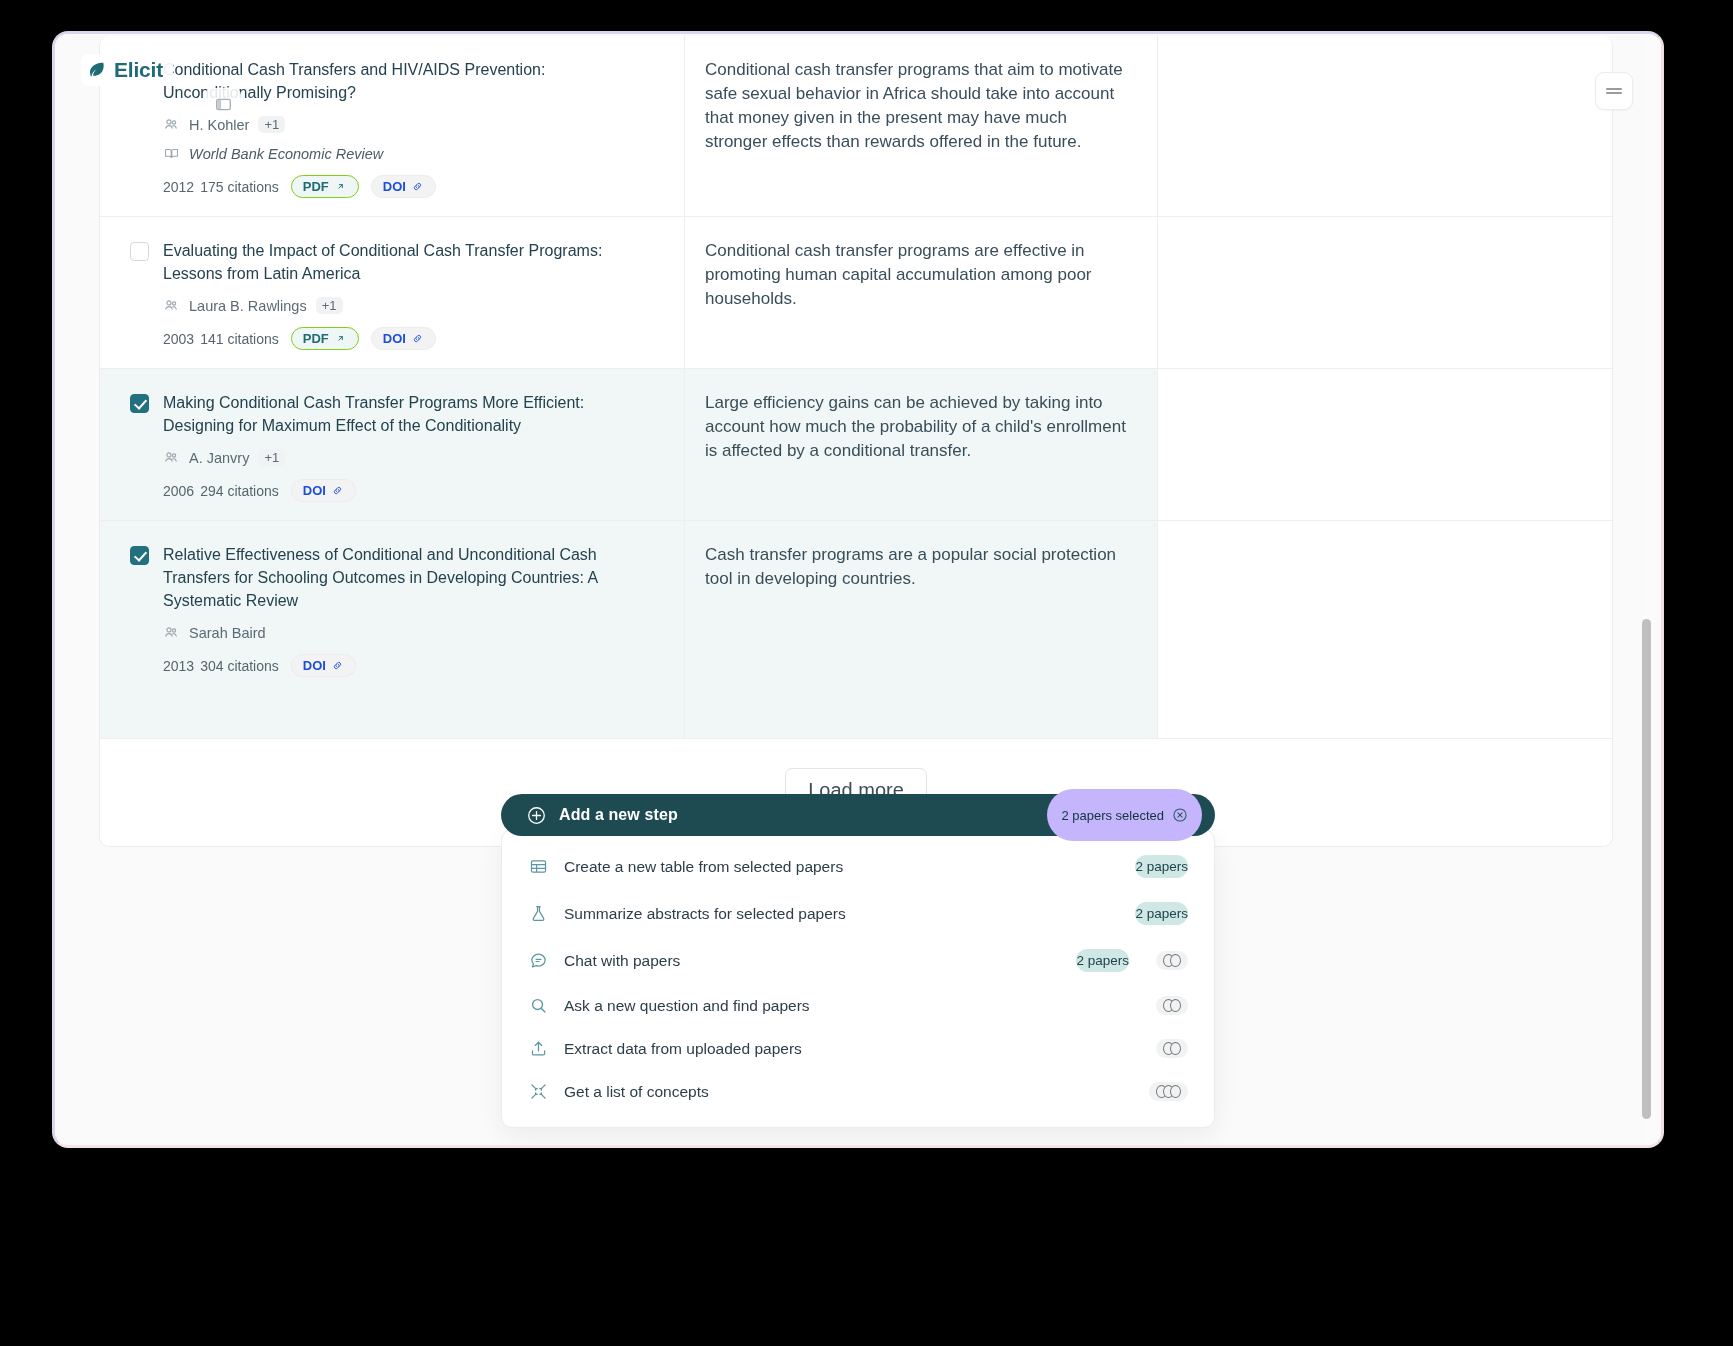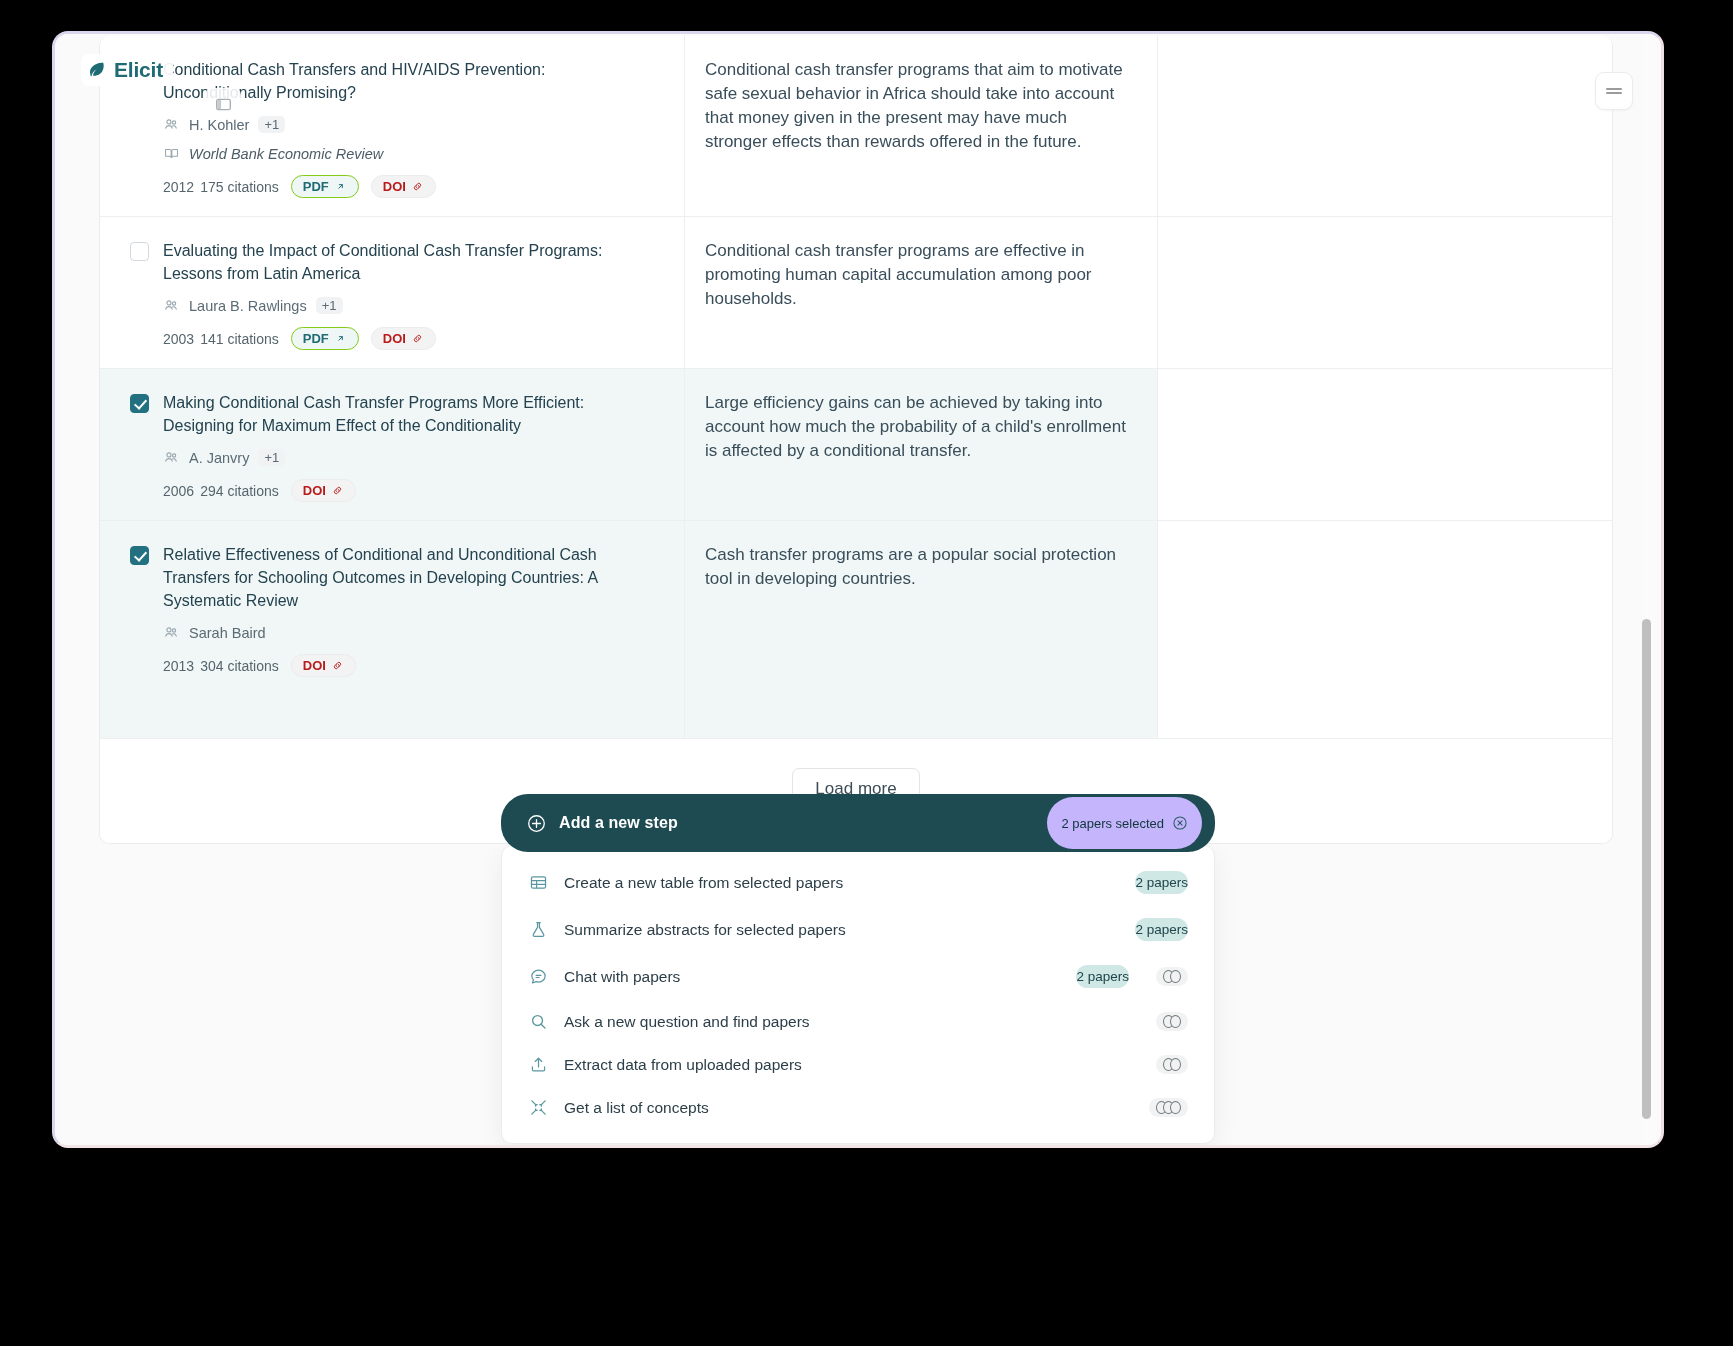--- a/index.html
+++ b/index.html
@@ -169,51 +169,51 @@
   }
   .pill {
     display:inline-flex; align-items:center; gap:5px;
     border-radius: 999px;
     padding: 3px 11px;
     font-size: 13px;
     font-weight: 600;
     cursor: pointer;
   }
   .pill.pdf { background:#eef6f6; color:#1f6b74; border:1px solid #84cc16; }
-  .pill.doi { background:#f3f3f3; color:#b91c1c; border:1px solid #ececec; }
+  .pill.doi { background:#f3f3f3; color:#1d4ed8; border:1px solid #ececec; }
 
   
   #load-more-wrap {
     display:flex; align-items:center; justify-content:center;
     padding: 29px 0 33px 0;
     background: #fff;
   }
   #load-more {
     border: 1px solid #e4e4e4;
     background: #fff;
     border-radius: 7px;
     padding: 10px 22px;
-    font-size: 17px;
+    font-size: 20px;
     color: #3d4c55;
     cursor: pointer;
     font-family: "Liberation Sans", sans-serif;
   }
 
   
   #step-area {
     position: absolute;
     left: 0; right: 0;
     top: 760px;
     display: flex;
     flex-direction: column;
     align-items: center;
   }
   #step-bar {
     width: 714px;
-    height: 58px;
+    height: 42px;
     background: #1e4b52;
     border-radius: 27px;
     display: flex; align-items: center;
     padding: 0 13px 0 26px;
     color: #ffffff;
     position: relative;
     z-index: 5;
     cursor: pointer;
   }
   #step-bar .label {

